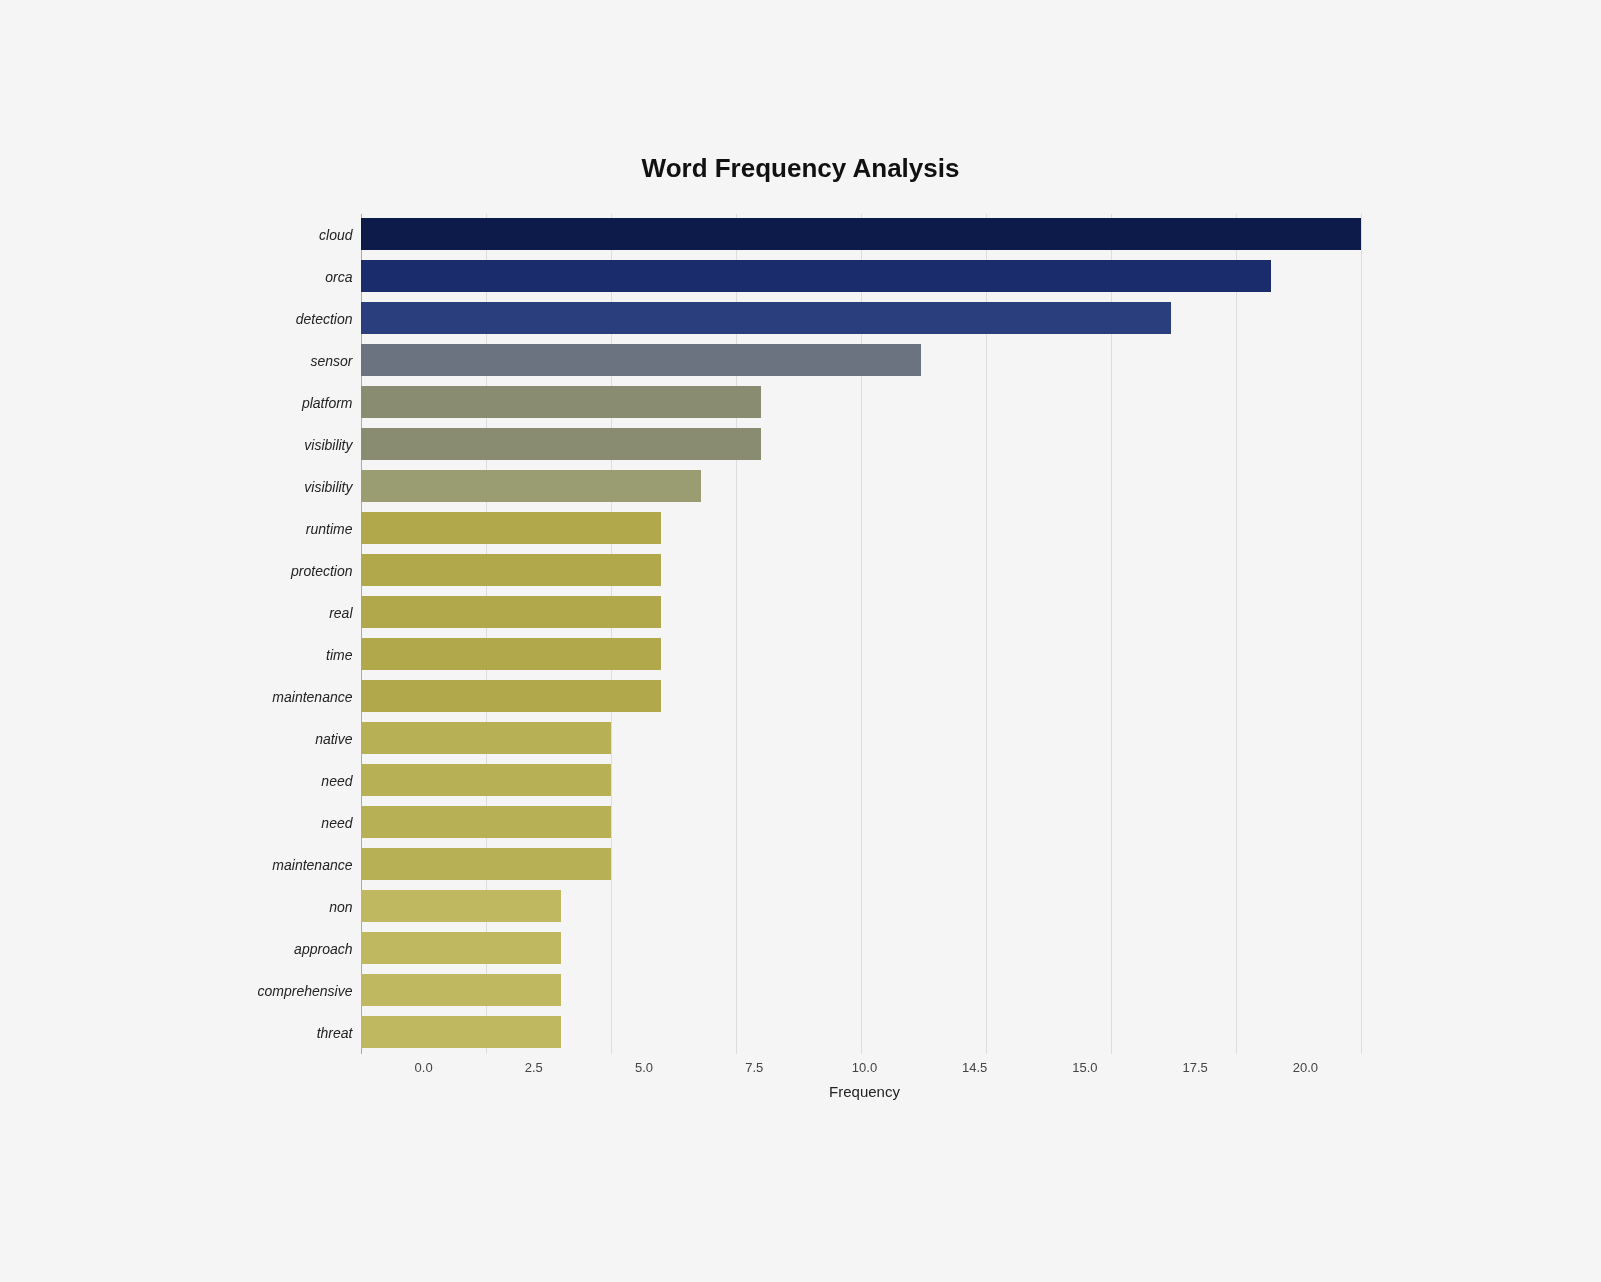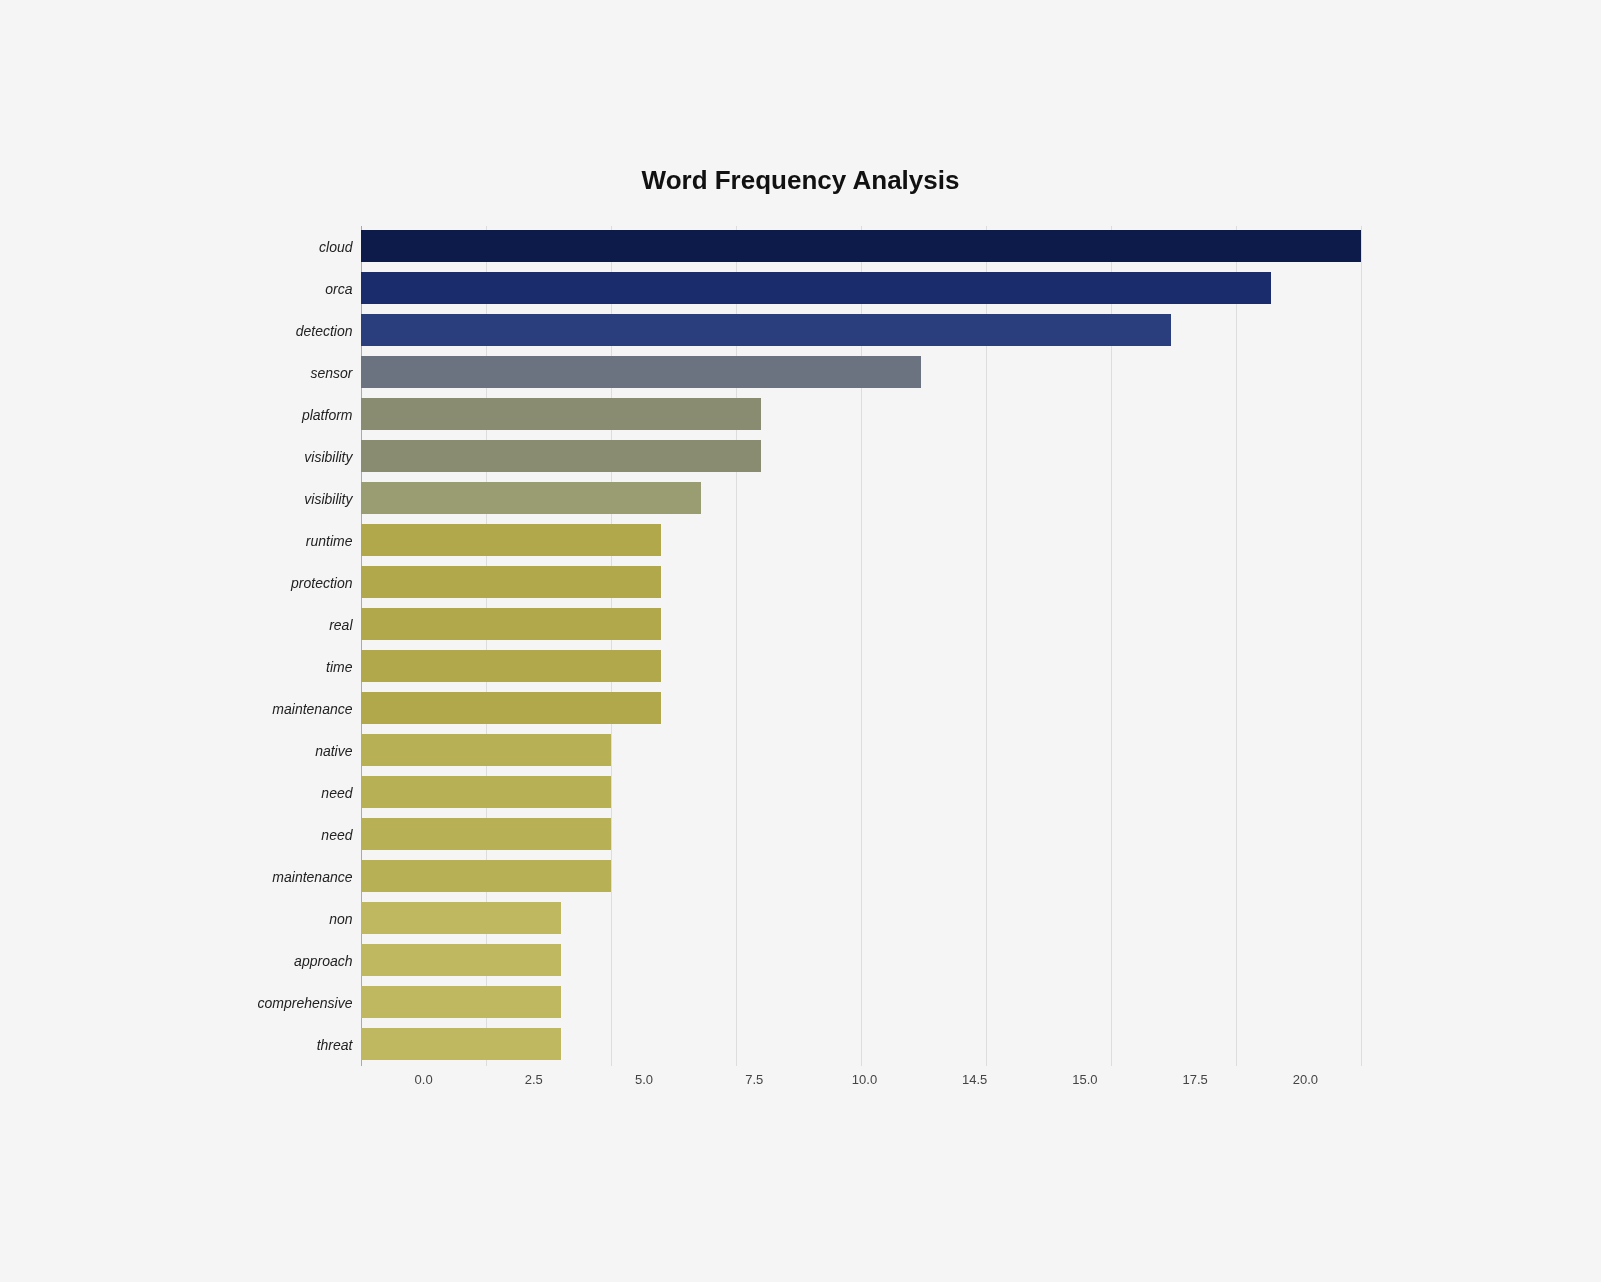--- a/index.html
+++ b/index.html
@@ -200,14 +200,15 @@
         <div class="x-tick">0.0</div>
         <div class="x-tick">2.5</div>
         <div class="x-tick">5.0</div>
         <div class="x-tick">7.5</div>
         <div class="x-tick">10.0</div>
         <div class="x-tick">14.5</div>
         <div class="x-tick">15.0</div>
         <div class="x-tick">17.5</div>
         <div class="x-tick">20.0</div>
       </div>
+    <div class="x-axis-label">Frequency</div>
   </div>
 </div>
 
 </body></html>

